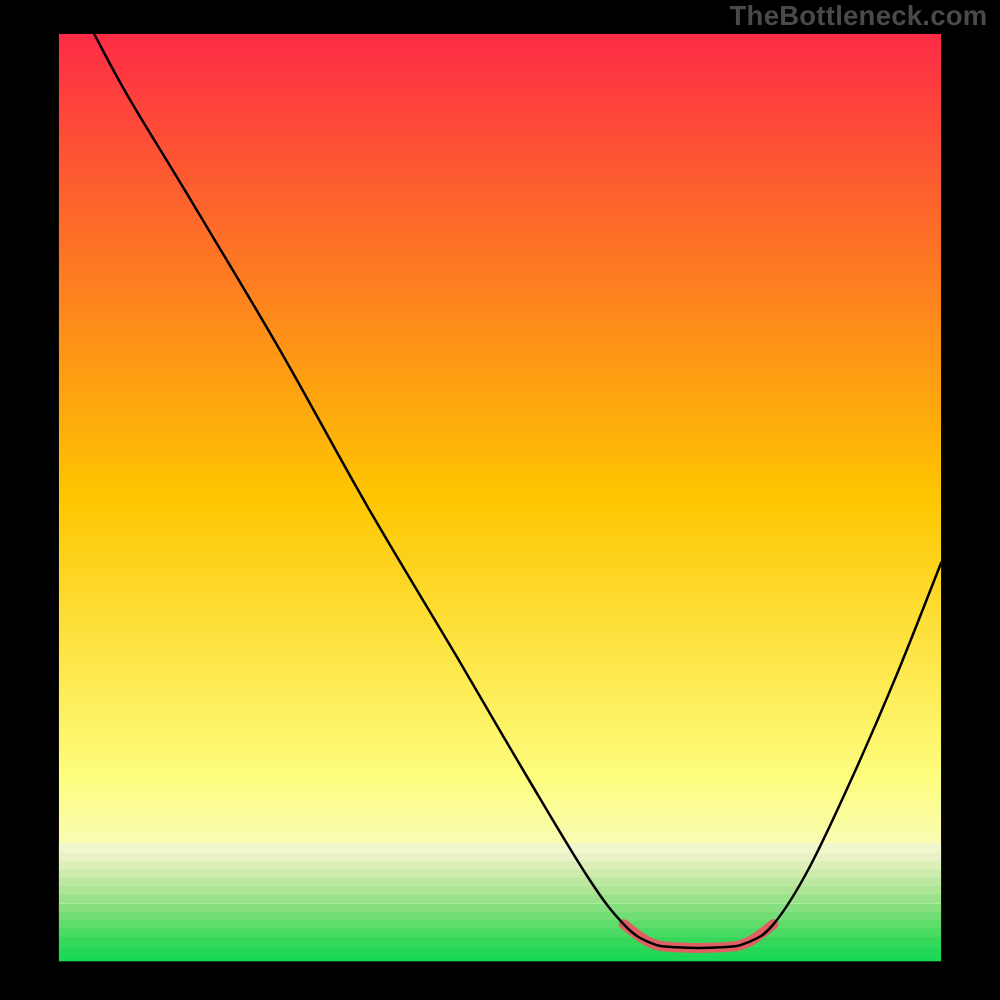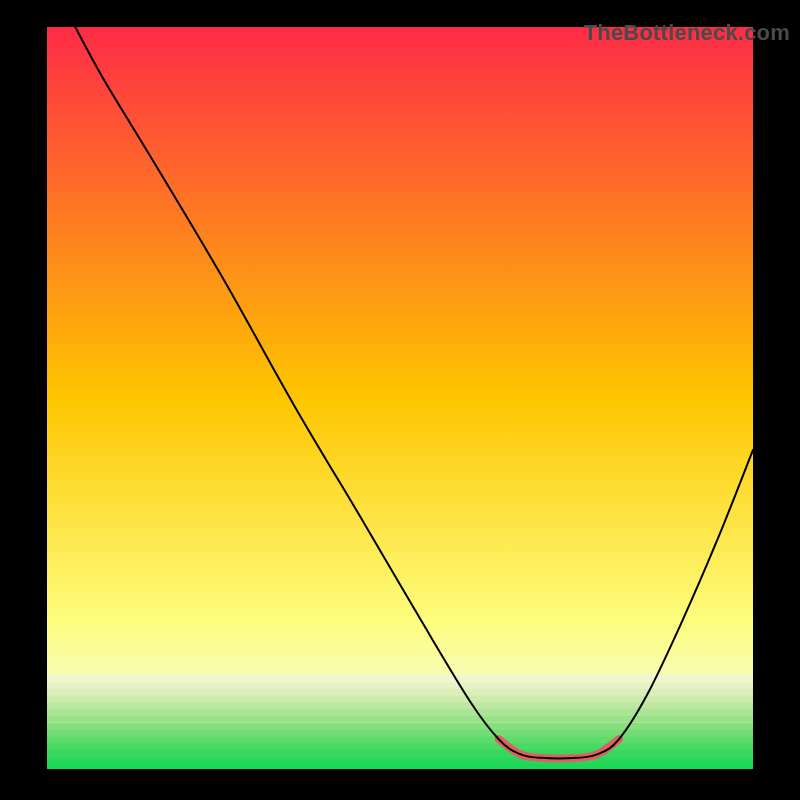--- a/index.html
+++ b/index.html
@@ -12,21 +12,21 @@
     overflow: hidden;
   }
   .frame {
     position: relative;
     width: 800px;
     height: 800px;
     background: #000;
   }
   .watermark {
     position: absolute;
-    top: 20px;
+    top: 0;
     right: 10px;
     color: #4a4a4a;
     font-size: 22px;
     font-weight: 600;
     letter-spacing: 0.2px;
     z-index: 5;
   }
   .plot {
     position: absolute;
     left: 47px;

